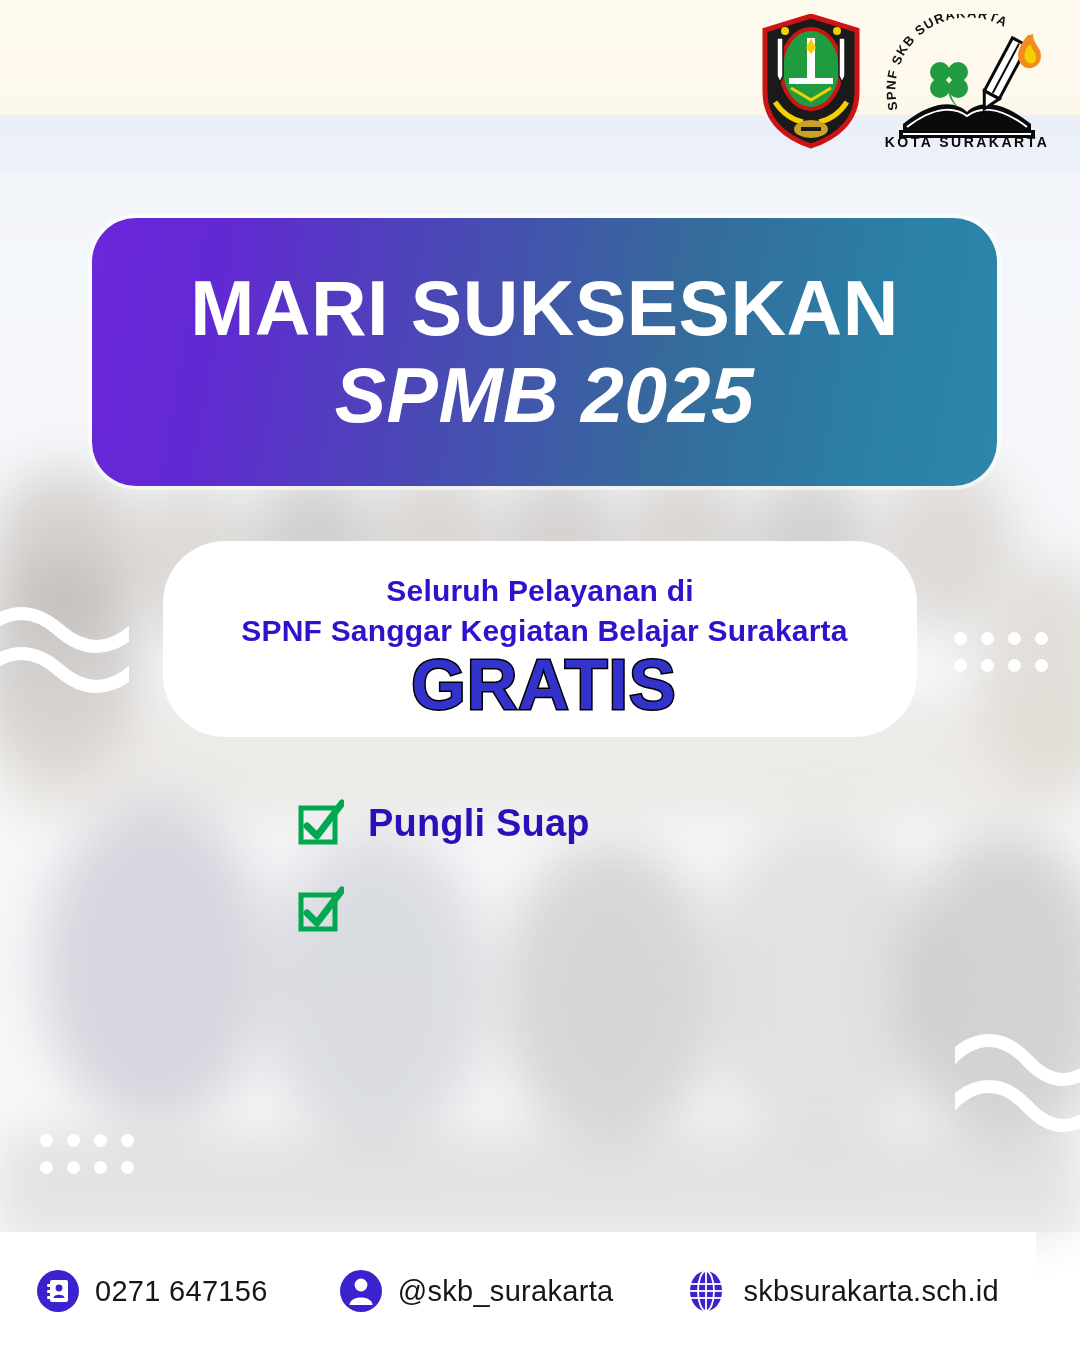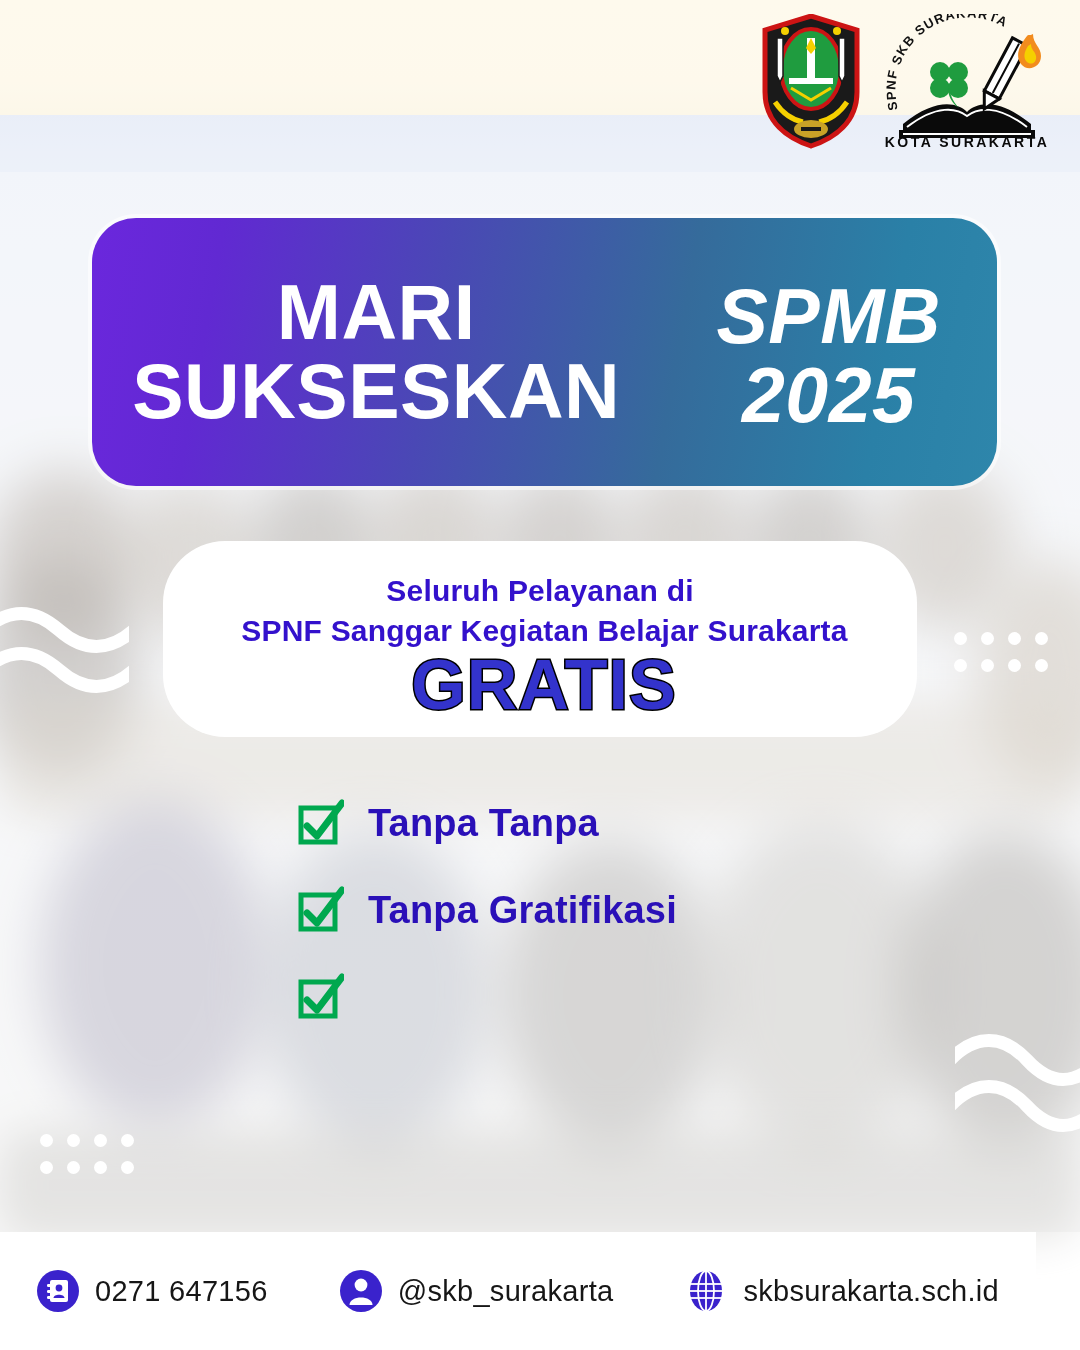--- a/index.html
+++ b/index.html
@@ -35,21 +35,21 @@
   
   .logos{position:absolute;top:14px;right:30px;display:flex;align-items:flex-start;gap:24px;z-index:6;}
   .logo-box{display:block;}
 
   
   .banner{
     position:absolute;left:92px;top:218px;width:905px;height:268px;
     border-radius:44px;
     background:linear-gradient(100deg,#6b27dd 0%,#6129d2 14%,#4a48b5 38%,#356b9b 64%,#2a80a7 86%,#2e86ab 100%);
     box-shadow:0 0 0 4px rgba(255,255,255,.55);
-    display:flex;flex-direction:row;align-items:center;justify-content:center;
+    display:flex;flex-direction:column;align-items:center;justify-content:center;
     z-index:5;
   }
   .banner-line{
     color:#ffffff;font-weight:bold;letter-spacing:.5px;line-height:1.02;
     text-align:center;font-size:77px;
   }
   .banner-line.l2{font-size:77px;margin-top:8px;font-style:italic;}
 
   
   .card{
@@ -211,30 +211,23 @@
     <div class="gratis">GRATIS</div>
   </div>
 
   <div class="checklist">
 
     <div class="check-row">
       <svg class="cbox" viewBox="0 0 48 48">
         <rect x="5" y="9" width="34" height="34" fill="none" stroke="#00a84f" stroke-width="5"></rect>
         <path d="M11 27 L21 37 L46 4" fill="none" stroke="#00a84f" stroke-width="7" stroke-linecap="round" stroke-linejoin="round"></path>
       </svg>
-      <span class="check-label">Tanpa Tanpa</span>
-    </div>
-
-    <div class="check-row r2">
-      <svg class="cbox" viewBox="0 0 48 48">
-        <rect x="5" y="9" width="34" height="34" fill="none" stroke="#00a84f" stroke-width="5"></rect>
-        <path d="M11 27 L21 37 L46 4" fill="none" stroke="#00a84f" stroke-width="7" stroke-linecap="round" stroke-linejoin="round"></path>
-      </svg>
-      <span class="check-label">Tanpa Gratifikasi</span>
-    </div>
+      <span class="check-label">Pungli Suap</span>
+    </div>
+
 
     <div class="check-row r3">
       <svg class="cbox" viewBox="0 0 48 48">
         <rect x="5" y="9" width="34" height="34" fill="none" stroke="#00a84f" stroke-width="5"></rect>
         <path d="M11 27 L21 37 L46 4" fill="none" stroke="#00a84f" stroke-width="7" stroke-linecap="round" stroke-linejoin="round"></path>
       </svg>
     </div>
   </div>
 
   <div class="footer">

